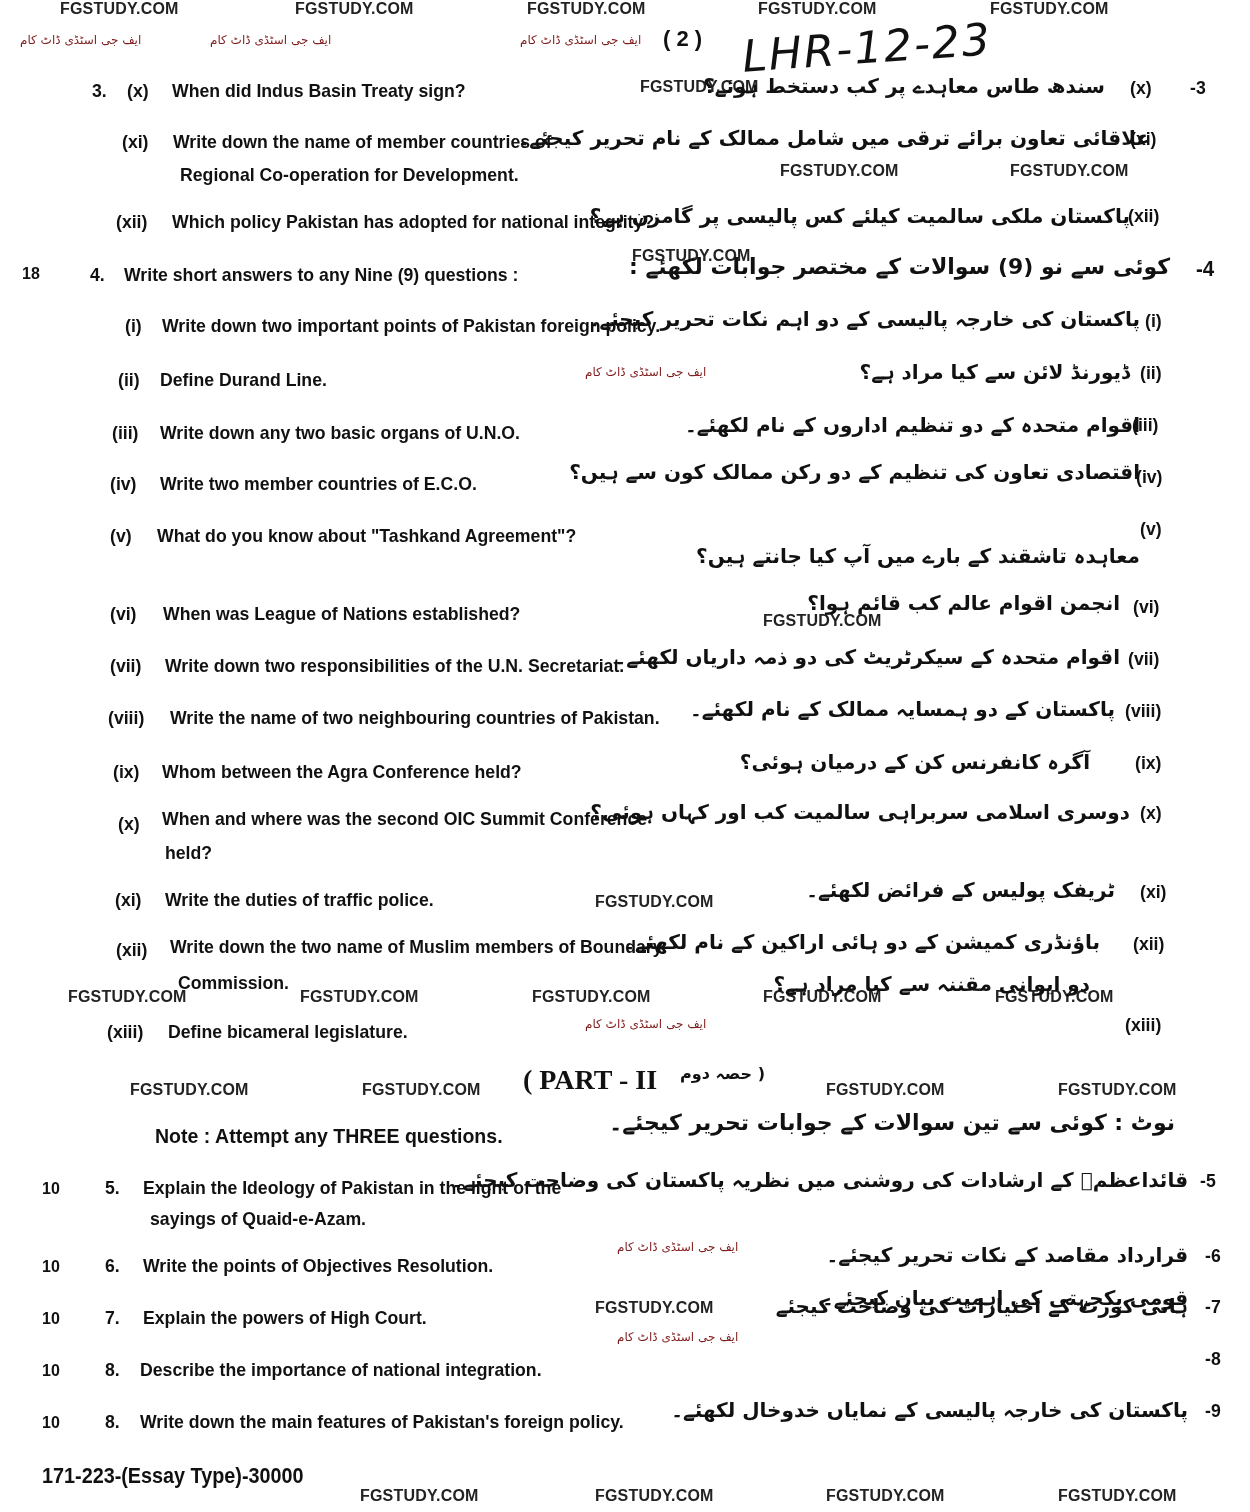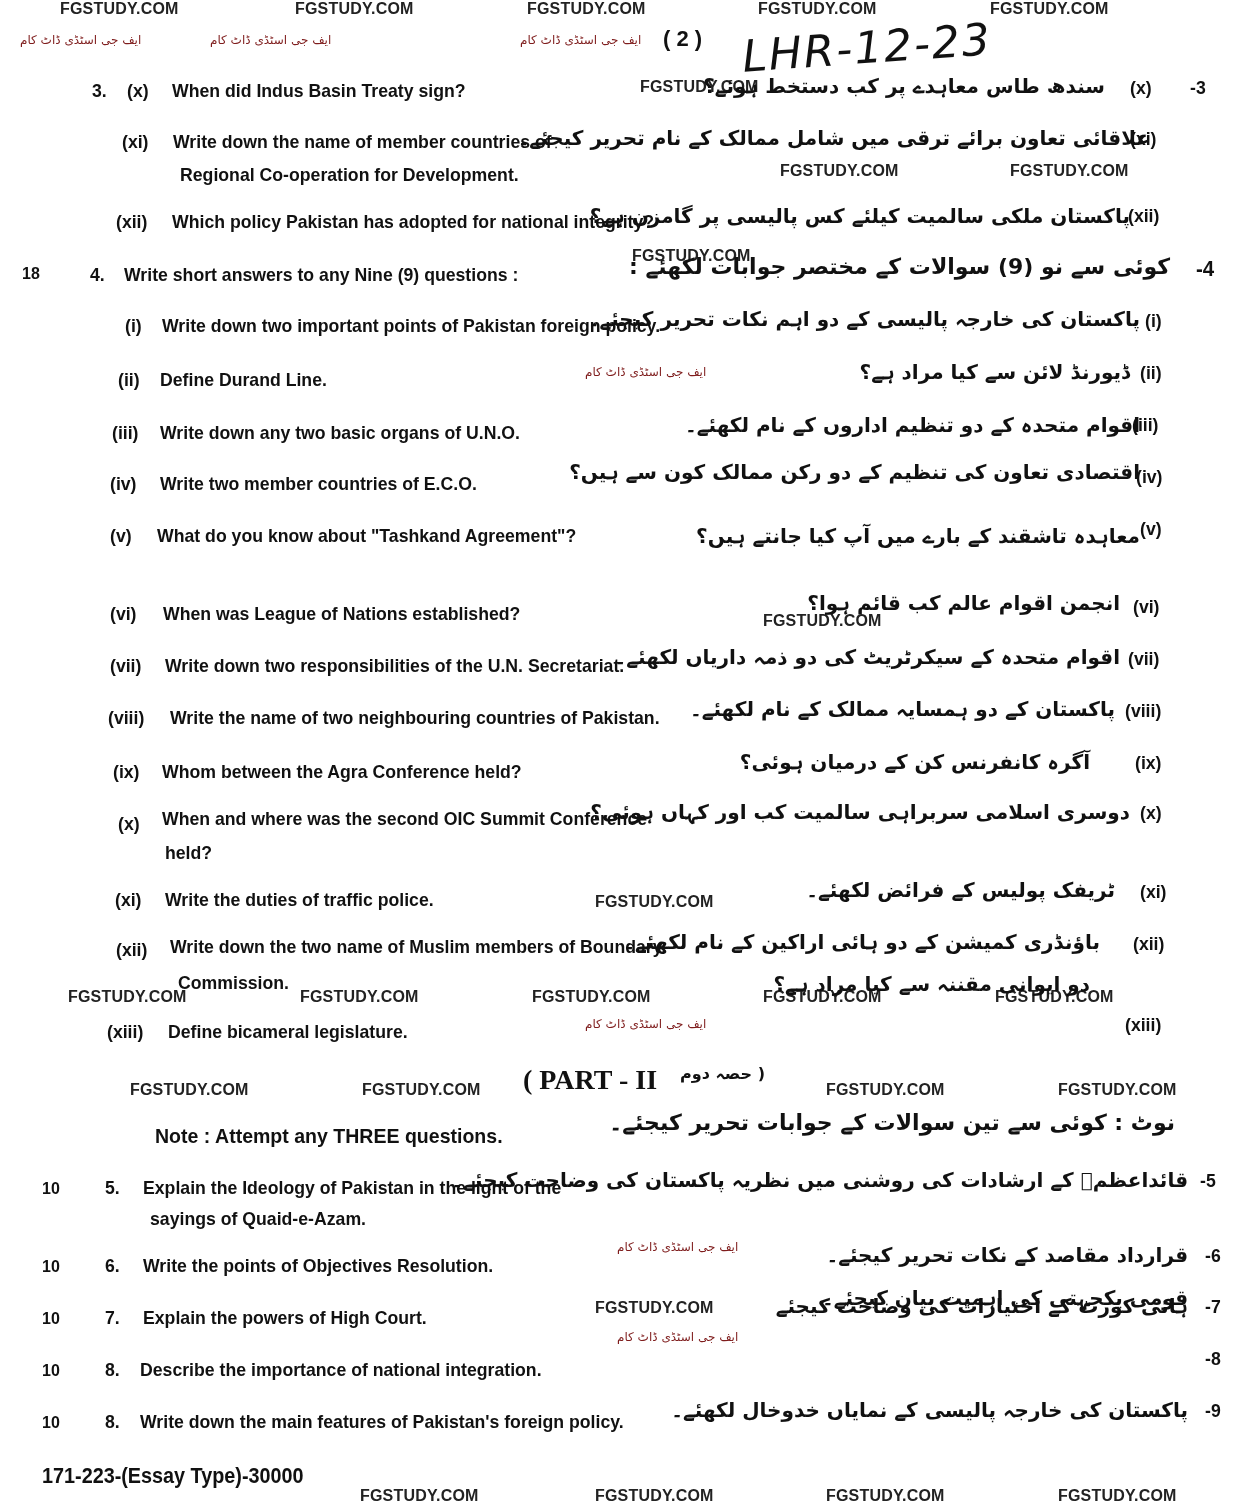--- a/index.html
+++ b/index.html
@@ -77,21 +77,21 @@
 <div class="abs ur" style="right:110px;top:413px;">اقوام متحدہ کے دو تنظیم اداروں کے نام لکھئے۔</div>
 <div class="abs en" style="left:1132px;top:414px;">(iii)</div>
 
 <div class="abs en" style="left:110px;top:473px;">(iv)</div>
 <div class="abs en" style="left:160px;top:473px;">Write two member countries of E.C.O.</div>
 <div class="abs ur" style="right:110px;top:460px;">اقتصادی تعاون کی تنظیم کے دو رکن ممالک کون سے ہیں؟</div>
 <div class="abs en" style="left:1136px;top:466px;">(iv)</div>
 
 <div class="abs en" style="left:110px;top:525px;">(v)</div>
 <div class="abs en" style="left:157px;top:525px;">What do you know about "Tashkand Agreement"?</div>
-<div class="abs ur" style="right:110px;top:524px;">معاہدہ تاشقند کے بارے میں آپ کیا جانتے ہیں؟</div>
+<div class="abs ur" style="right:110px;top:544px;">معاہدہ تاشقند کے بارے میں آپ کیا جانتے ہیں؟</div>
 <div class="abs en" style="left:1140px;top:518px;">(v)</div>
 
 <div class="abs en" style="left:110px;top:603px;">(vi)</div>
 <div class="abs en" style="left:163px;top:603px;">When was League of Nations established?</div>
 <div class="abs wm" style="left:763px;top:612px;">FGSTUDY.COM</div>
 <div class="abs ur" style="right:130px;top:591px;">انجمن اقوام عالم کب قائم ہوا؟</div>
 <div class="abs en" style="left:1133px;top:596px;">(vi)</div>
 
 <div class="abs en" style="left:110px;top:655px;">(vii)</div>
 <div class="abs en" style="left:165px;top:655px;">Write down two responsibilities of the U.N. Secretariat.</div>

